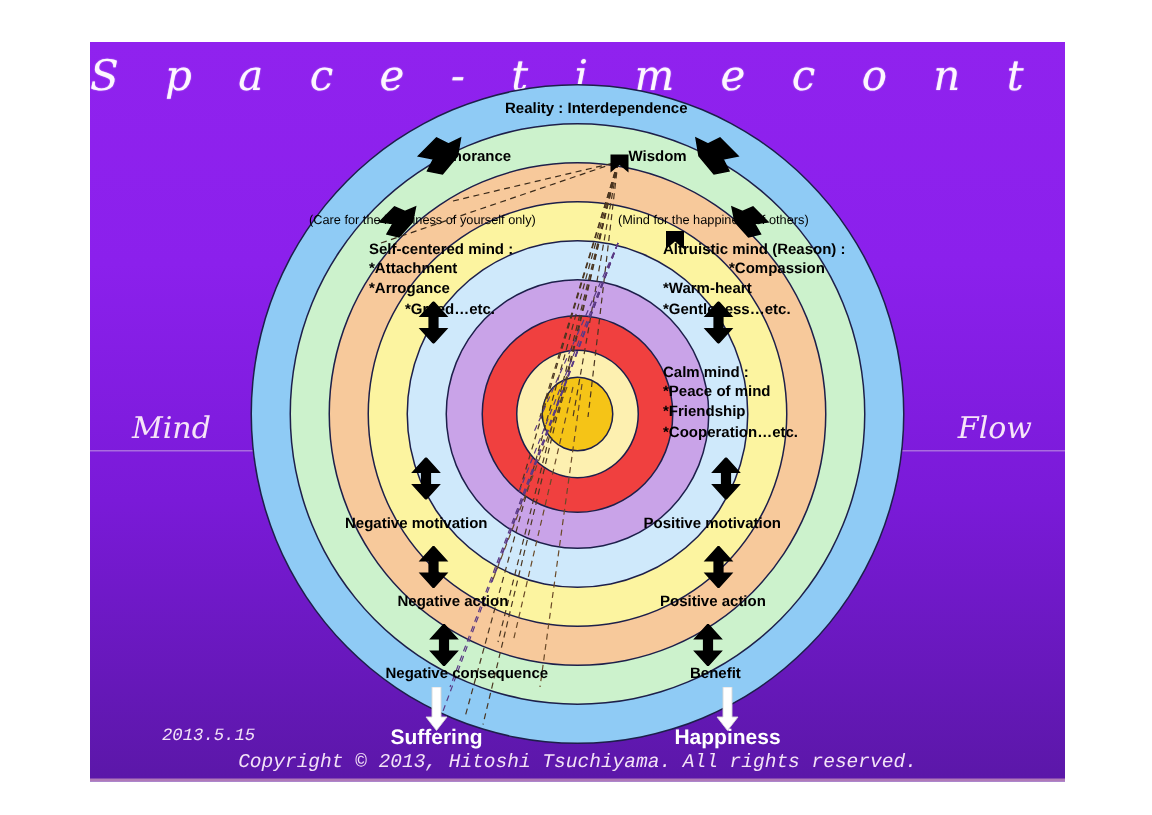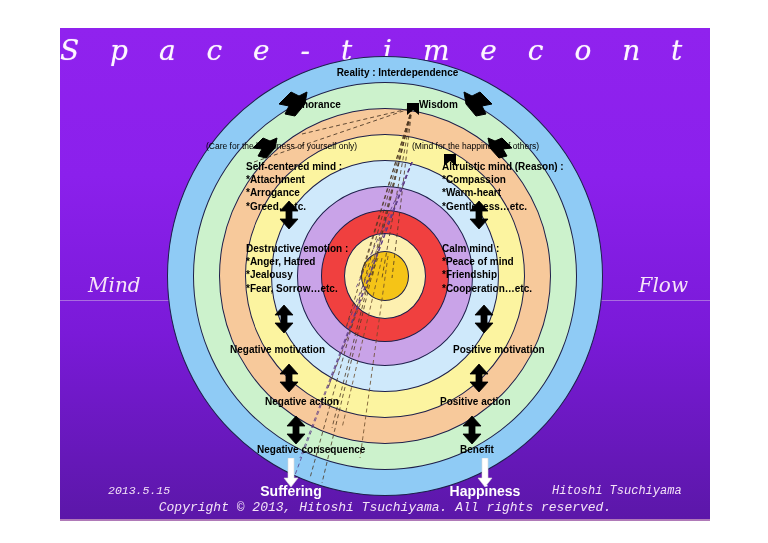--- a/index.html
+++ b/index.html
@@ -247,54 +247,47 @@
     <div class="lbl sz10" style="left:233px;top:70px;">Ignorance</div>
     <div class="lbl sz10" style="left:359px;top:70px;">Wisdom</div>
 
     <div class="lbl small" style="left:146px;top:113px;text-align:center;">(Care for the happiness of yourself only)</div>
     <div class="lbl small" style="left:352px;top:113px;">(Mind for the happiness of others)</div>
 
     <div style="position:absolute;left:186px;top:132px;">
       <div class="lbl sz10" style="position:relative;">Self-centered mind :</div>
       <div class="lbl sz10" style="position:relative;">*Attachment</div>
       <div class="lbl sz10" style="position:relative;">*Arrogance</div>
-      <div class="lbl sz10" style="position:relative;">*Greed…etc.</div>
+      <div class="lbl sz10" style="position:relative;margin-left:24px;">*Greed…etc.</div>
     </div>
 
     <div style="position:absolute;left:382px;top:132px;">
       <div class="lbl sz10" style="position:relative;">Altruistic mind (Reason) :</div>
-      <div class="lbl sz10" style="position:relative;">*Compassion</div>
+      <div class="lbl sz10" style="position:relative;margin-left:44px;">*Compassion</div>
       <div class="lbl sz10" style="position:relative;">*Warm-heart</div>
       <div class="lbl sz10" style="position:relative;">*Gentleness…etc.</div>
     </div>
 
-    <div style="position:absolute;left:186px;top:214px;">
-      <div class="lbl sz10" style="position:relative;">Destructive emotion :</div>
-      <div class="lbl sz10" style="position:relative;">*Anger, Hatred</div>
-      <div class="lbl sz10" style="position:relative;">*Jealousy</div>
-      <div class="lbl sz10" style="position:relative;">*Fear, Sorrow…etc.</div>
-    </div>
 
     <div style="position:absolute;left:382px;top:214px;">
       <div class="lbl sz10" style="position:relative;">Calm mind :</div>
       <div class="lbl sz10" style="position:relative;">*Peace of mind</div>
       <div class="lbl sz10" style="position:relative;">*Friendship</div>
       <div class="lbl sz10" style="position:relative;">*Cooperation…etc.</div>
     </div>
 
     <div class="lbl sz10" style="left:170px;top:315px;">Negative motivation</div>
-    <div class="lbl sz10" style="left:369px;top:315px;margin-left:24px;">Positive motivation</div>
+    <div class="lbl sz10" style="left:369px;top:315px;">Positive motivation</div>
 
     <div class="lbl sz10" style="left:181px;top:367px;padding-left:24px;">Negative action</div>
     <div class="lbl sz10" style="left:380px;top:367px;">Positive action</div>
 
     <div class="lbl sz10" style="left:197px;top:415px;">Negative consequence</div>
     <div class="lbl sz10" style="left:400px;top:415px;">Benefit</div>
 
     <div class="outcome" style="left:231px;">Suffering</div>
     <div class="outcome" style="left:425px;">Happiness</div>
 
     <div class="footer-script" id="date-label">2013.5.15</div>
-    <div class="footer-script" id="author-label">Hitoshi Tsuchiyama</div>
     <div class="footer-script" id="copyright-label">Copyright © 2013, Hitoshi Tsuchiyama. All rights reserved.</div>
 
   </div>
 </div>
 
 </body></html>

